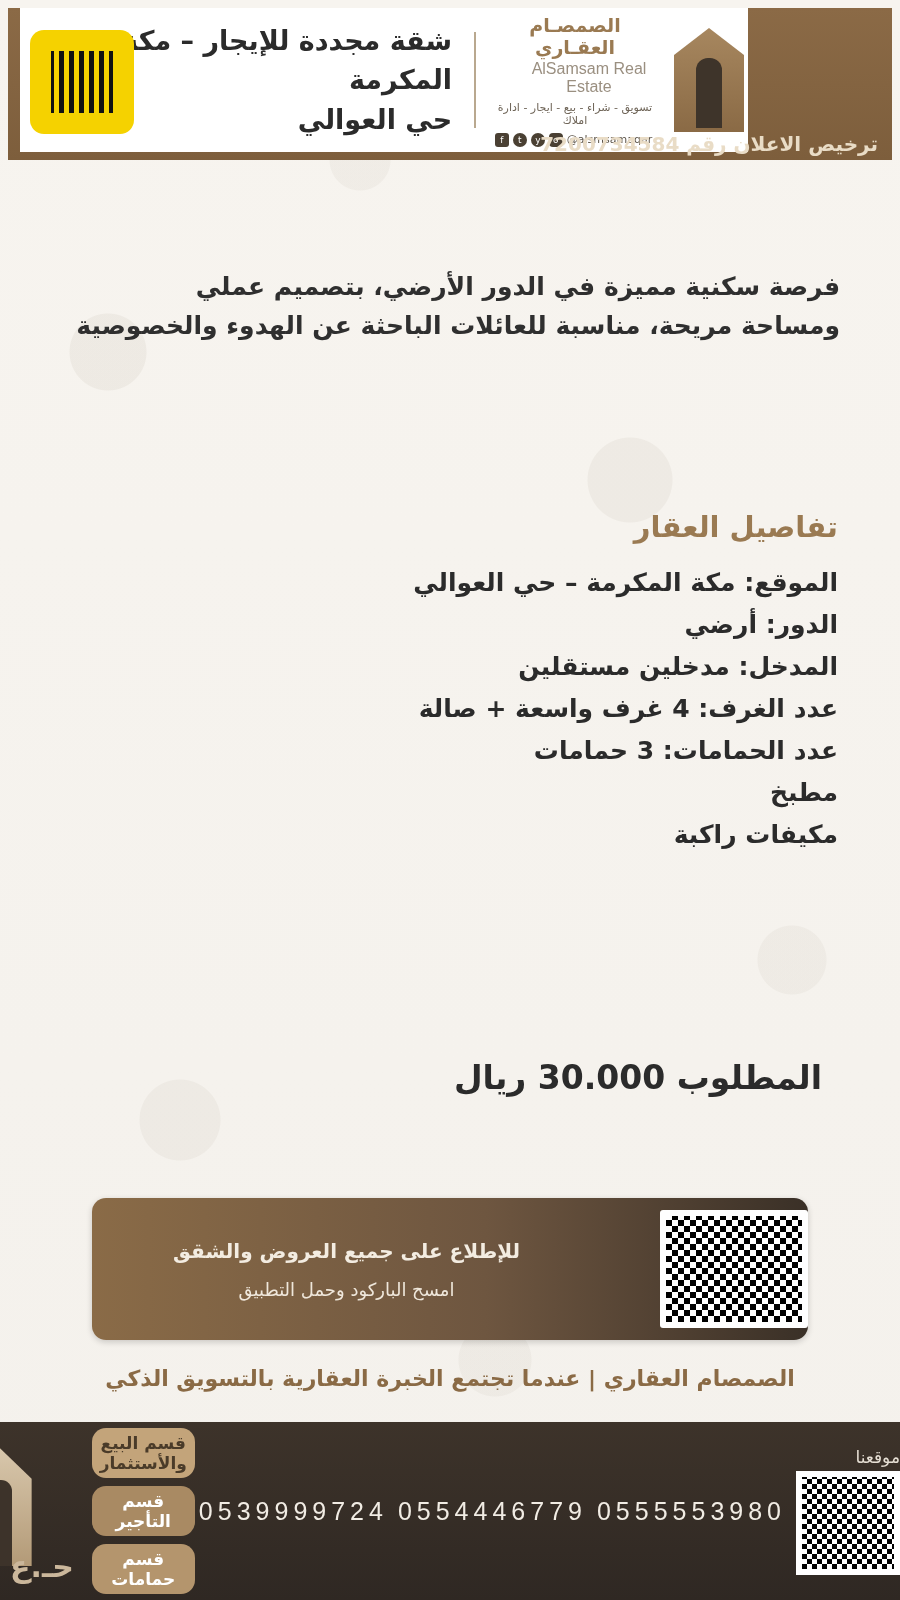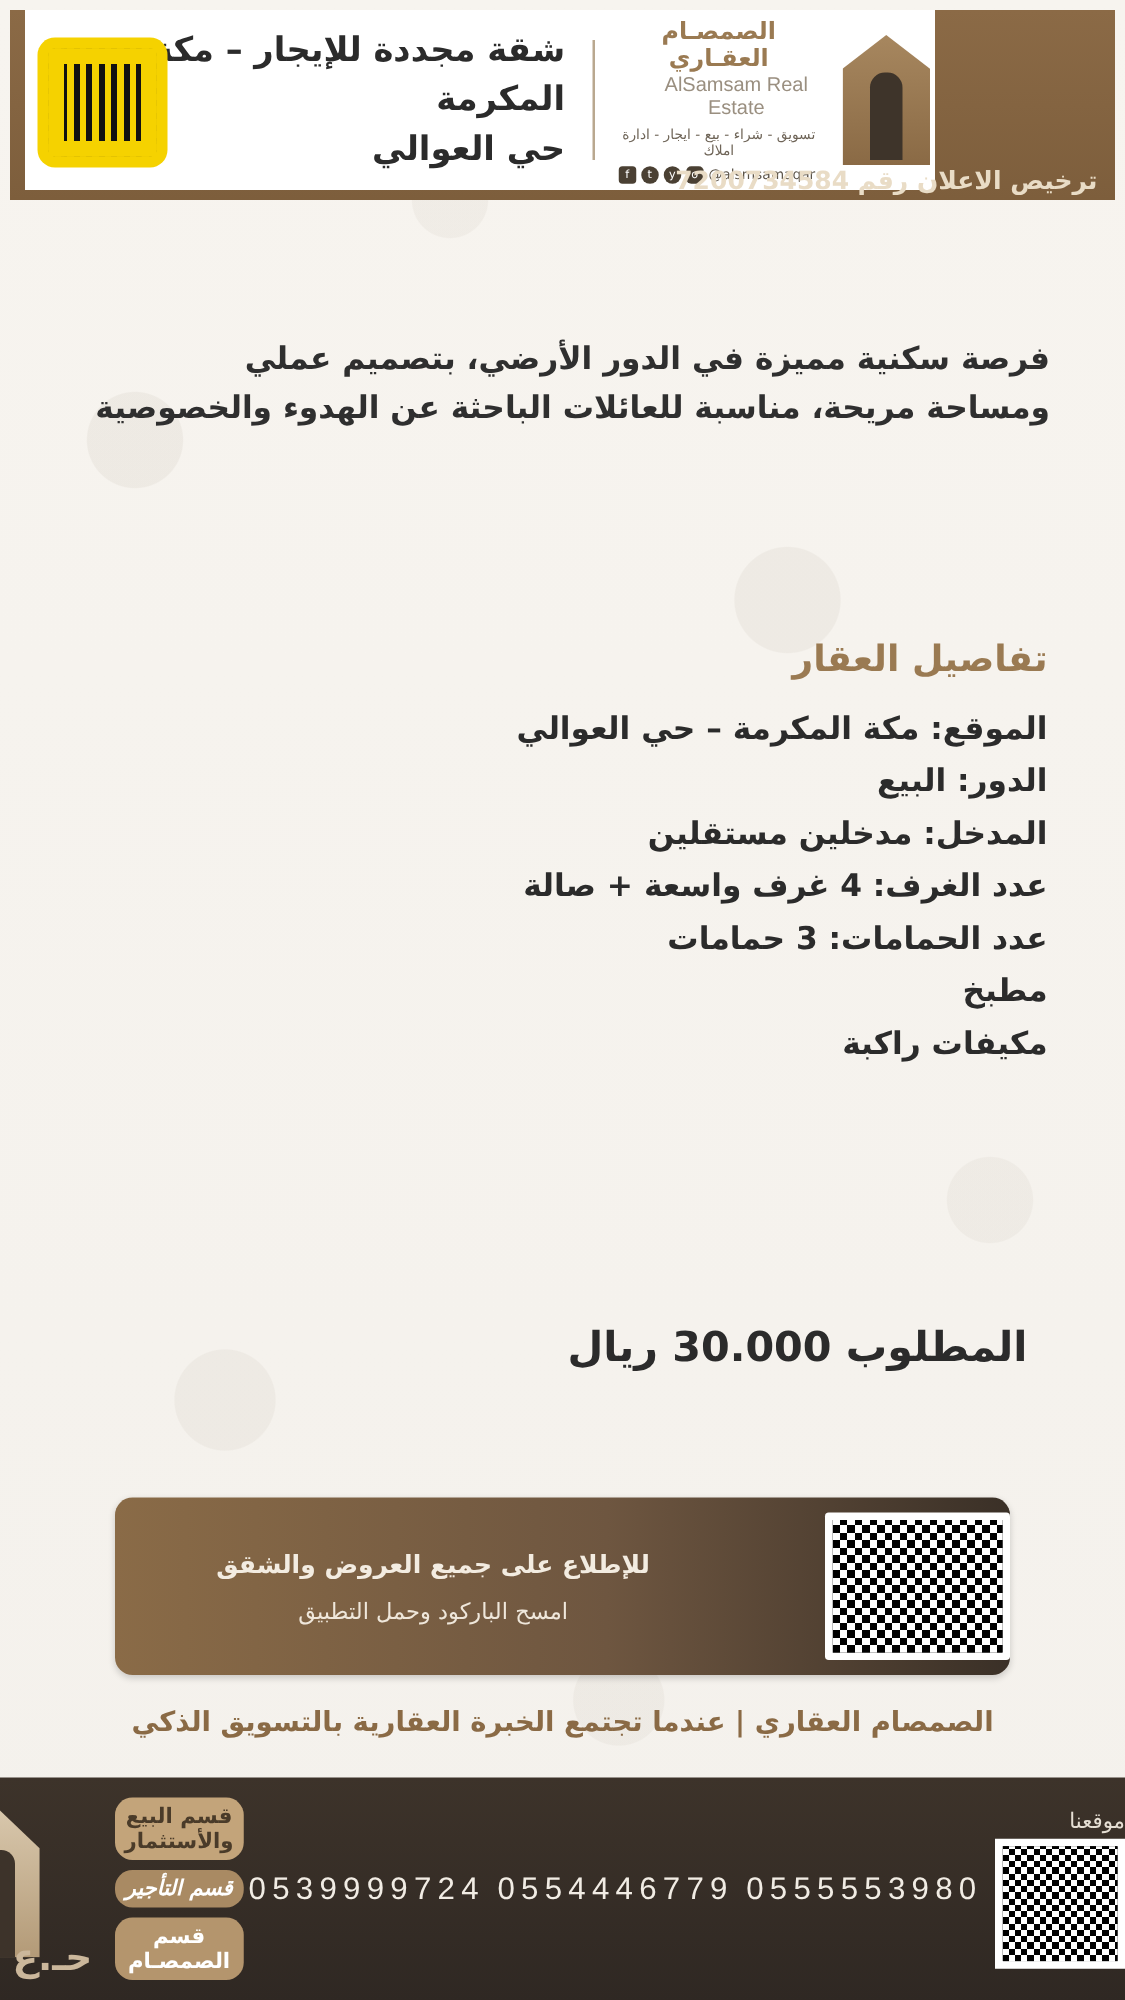--- a/index.html
+++ b/index.html
@@ -185,21 +185,21 @@
   }
   .f-depts {
     width: 216px; display: flex; flex-direction: column; gap: 8px;
     align-items: stretch; padding: 0 4px;
   }
   .dept {
     border-radius: 14px; text-align: center; font-size: 17px;
     font-weight: bold; padding: 5px 8px; color: #fff;
   }
   .dept.d1 { background: #c3a47a; color: #4a3b29; }
-  .dept.d2 { background: #a98a63; font-style: italic; }
+  .dept.d2 { background: #a98a63; }
   .dept.d3 { background: #b4956d; }
   .f-phones {
     flex: 1 1 auto; display: flex; flex-direction: row; gap: 10px;
     align-items: flex-start; padding-right: 10px;
   }
   .phone {
     color: #f1ece4; font-size: 25px; letter-spacing: 5px; direction: ltr;
     font-family: "Liberation Sans", sans-serif;
   }
   .f-qr {
@@ -262,21 +262,21 @@
   </div>
 
   <div class="intro">
     <div>فرصة سكنية مميزة في الدور الأرضي، بتصميم عملي</div>
     <div>ومساحة مريحة، مناسبة للعائلات الباحثة عن الهدوء والخصوصية</div>
   </div>
 
   <div class="details-title">تفاصيل العقار</div>
   <div class="details">
     <div>الموقع: مكة المكرمة – حي العوالي</div>
-    <div>الدور: البيع</div>
+    <div>الدور: أرضي</div>
     <div>المدخل: مدخلين مستقلين</div>
     <div>عدد الغرف: 4 غرف واسعة + صالة</div>
     <div>عدد الحمامات: 3 حمامات</div>
     <div>مطبخ</div>
     <div>مكيفات راكبة</div>
   </div>
 
   <div class="price">المطلوب 30.000 ريال</div>
 
   <div class="banner">
@@ -294,21 +294,21 @@
   <div class="footer">
     <div class="f-logo">
       <div class="f-tower"></div>
       <div class="f-tower-in"></div>
       <div class="f-word2">حـ.ع</div>
     </div>
 
     <div class="f-depts">
       <div class="dept d1">قسم البيع والأستثمار</div>
       <div class="dept d2">قسم التأجير</div>
-      <div class="dept d3">قسم الصمصـام</div>
+      <div class="dept d3">قسم حمامات</div>
     </div>
 
     <div class="f-phones">
       <div class="phone">0555553980</div>
       <div class="phone">0554446779</div>
       <div class="phone">0539999724</div>
     </div>
 
     <div class="f-qr">
       <div class="f-qr-label">موقعنا</div>

